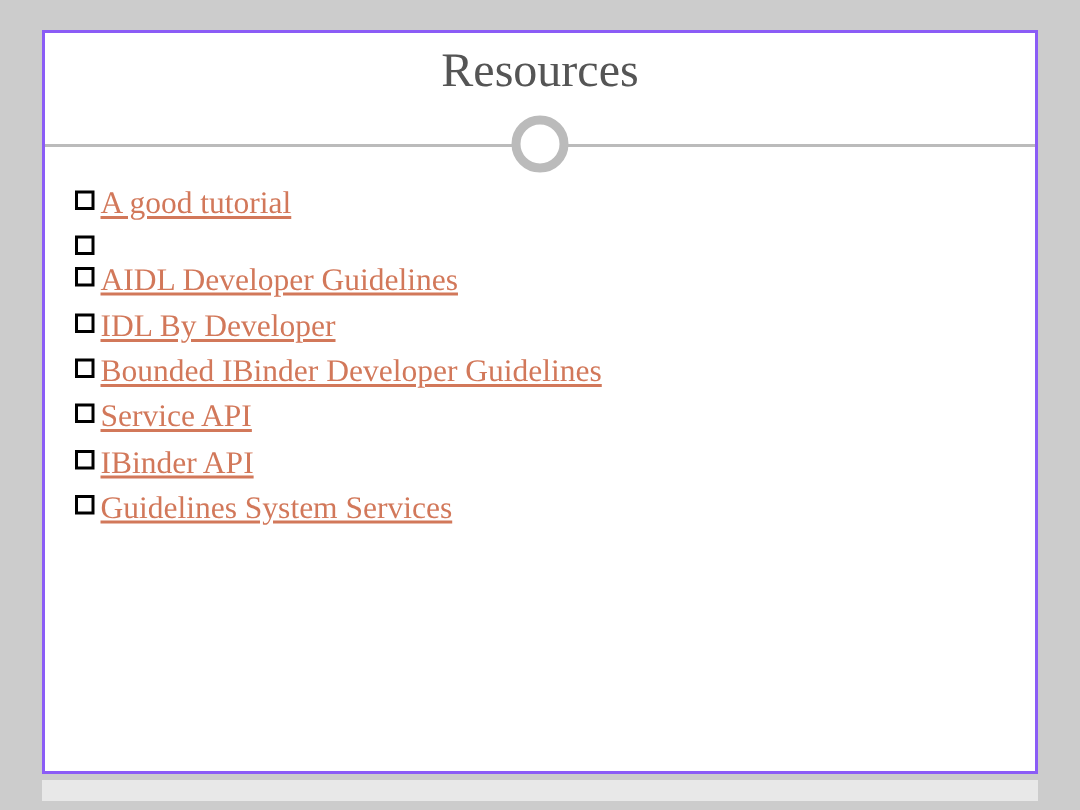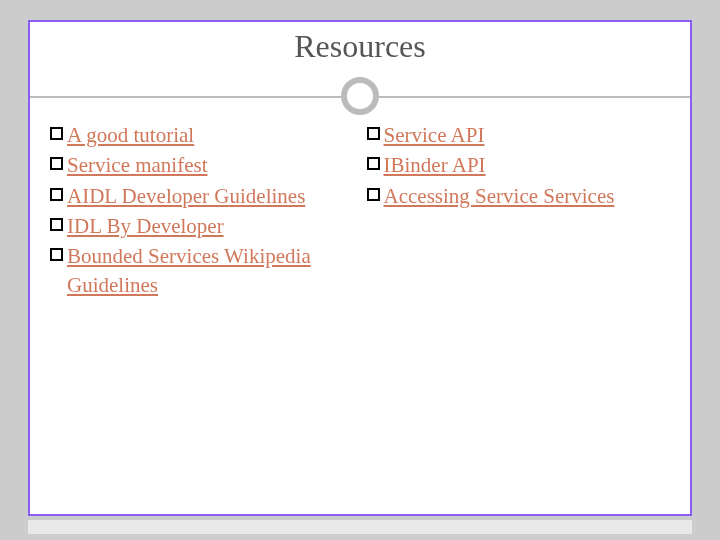--- a/index.html
+++ b/index.html
@@ -55,20 +55,21 @@
     transform: translateX(-50%);
     width: 38px;
     height: 38px;
     border: 6px solid #bbbbbb;
     border-radius: 50%;
     background: #ffffff;
   }
   .content {
     display: flex;
     padding: 4px 20px 0 20px;
+    flex-direction: column;
   }
   .col {
     flex: 1;
   }
   .col-divider {
     width: 1px;
     align-self: stretch;
     margin: 0 6px;
   }
   .item {
@@ -115,49 +116,48 @@
     </div>
     <div class="content">
 
       <div class="col">
         <div class="item">
           <span class="bullet"></span>
           <a class="link" href="#">A good tutorial</a>
         </div>
         <div class="item">
           <span class="bullet"></span>
-          <a class="link" href="#">Service manifest</a>
         </div>
         <div class="item">
           <span class="bullet"></span>
           <a class="link" href="#">AIDL Developer Guidelines</a>
         </div>
         <div class="item">
           <span class="bullet"></span>
           <a class="link" href="#">IDL By Developer</a>
         </div>
         <div class="item">
           <span class="bullet"></span>
-          <a class="link" href="#">Bounded Services Wikipedia Guidelines</a>
+          <a class="link" href="#">Bounded IBinder Developer Guidelines</a>
         </div>
       </div>
 
       <div class="col-divider"></div>
 
       <div class="col">
         <div class="item">
           <span class="bullet"></span>
           <a class="link" href="#">Service API</a>
         </div>
         <div class="item">
           <span class="bullet"></span>
           <a class="link" href="#">IBinder API</a>
         </div>
         <div class="item">
           <span class="bullet"></span>
-          <a class="link" href="#">Accessing Service Services</a>
+          <a class="link" href="#">Guidelines System Services</a>
         </div>
       </div>
 
     </div>
   </div>
   <div class="bottom-bar"></div>
 </div>
 
 </body></html>

